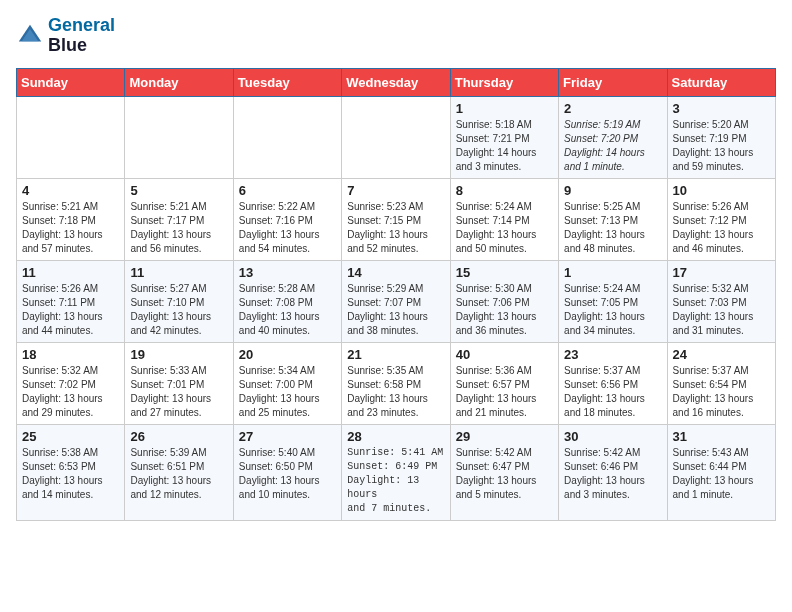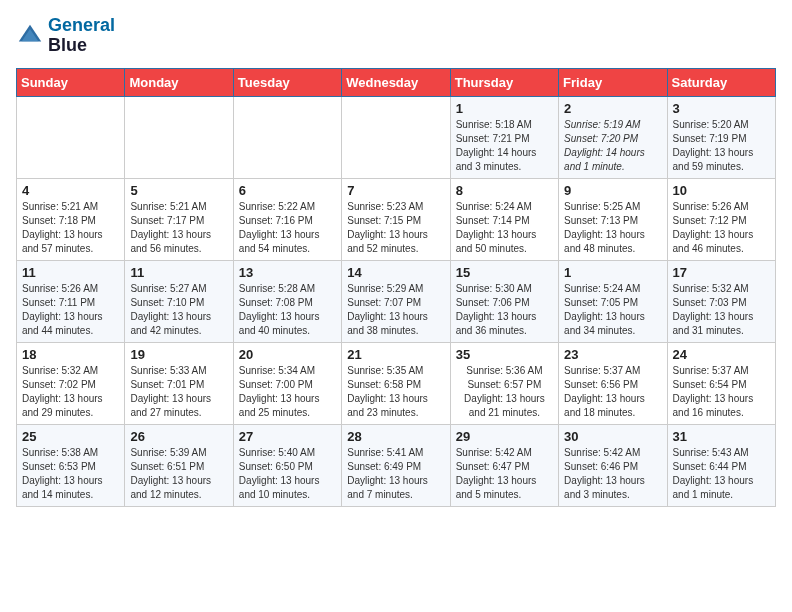--- a/index.html
+++ b/index.html
@@ -272,22 +272,22 @@
 and 25 minutes.</div>
         </td>
         <td>
           <span class="day-num">21</span>
           <div class="day-info" style="white-space: pre-line;">Sunrise: 5:35 AM
 Sunset: 6:58 PM
 Daylight: 13 hours
 and 23 minutes.</div>
         </td>
         <td>
-          <span class="day-num">35</span>
-          <div class="day-info" style="white-space: pre-line; text-align: center;">Sunrise: 5:36 AM
+          <span class="day-num">40</span>
+          <div class="day-info" style="white-space: pre-line;">Sunrise: 5:36 AM
 Sunset: 6:57 PM
 Daylight: 13 hours
 and 21 minutes.</div>
         </td>
         <td>
           <span class="day-num">23</span>
           <div class="day-info" style="white-space: pre-line;">Sunrise: 5:37 AM
 Sunset: 6:56 PM
 Daylight: 13 hours
 and 18 minutes.</div>
@@ -317,21 +317,21 @@
         </td>
         <td>
           <span class="day-num">27</span>
           <div class="day-info" style="white-space: pre-line;">Sunrise: 5:40 AM
 Sunset: 6:50 PM
 Daylight: 13 hours
 and 10 minutes.</div>
         </td>
         <td>
           <span class="day-num">28</span>
-          <div class="day-info" style="white-space: pre-line;">Sunrise: 5:41 AM
+          <div class="day-info" style="white-space: pre-line; font-family: Liberation Mono, monospace;">Sunrise: 5:41 AM
 Sunset: 6:49 PM
 Daylight: 13 hours
 and 7 minutes.</div>
         </td>
         <td>
           <span class="day-num">29</span>
           <div class="day-info" style="white-space: pre-line;">Sunrise: 5:42 AM
 Sunset: 6:47 PM
 Daylight: 13 hours
 and 5 minutes.</div>

